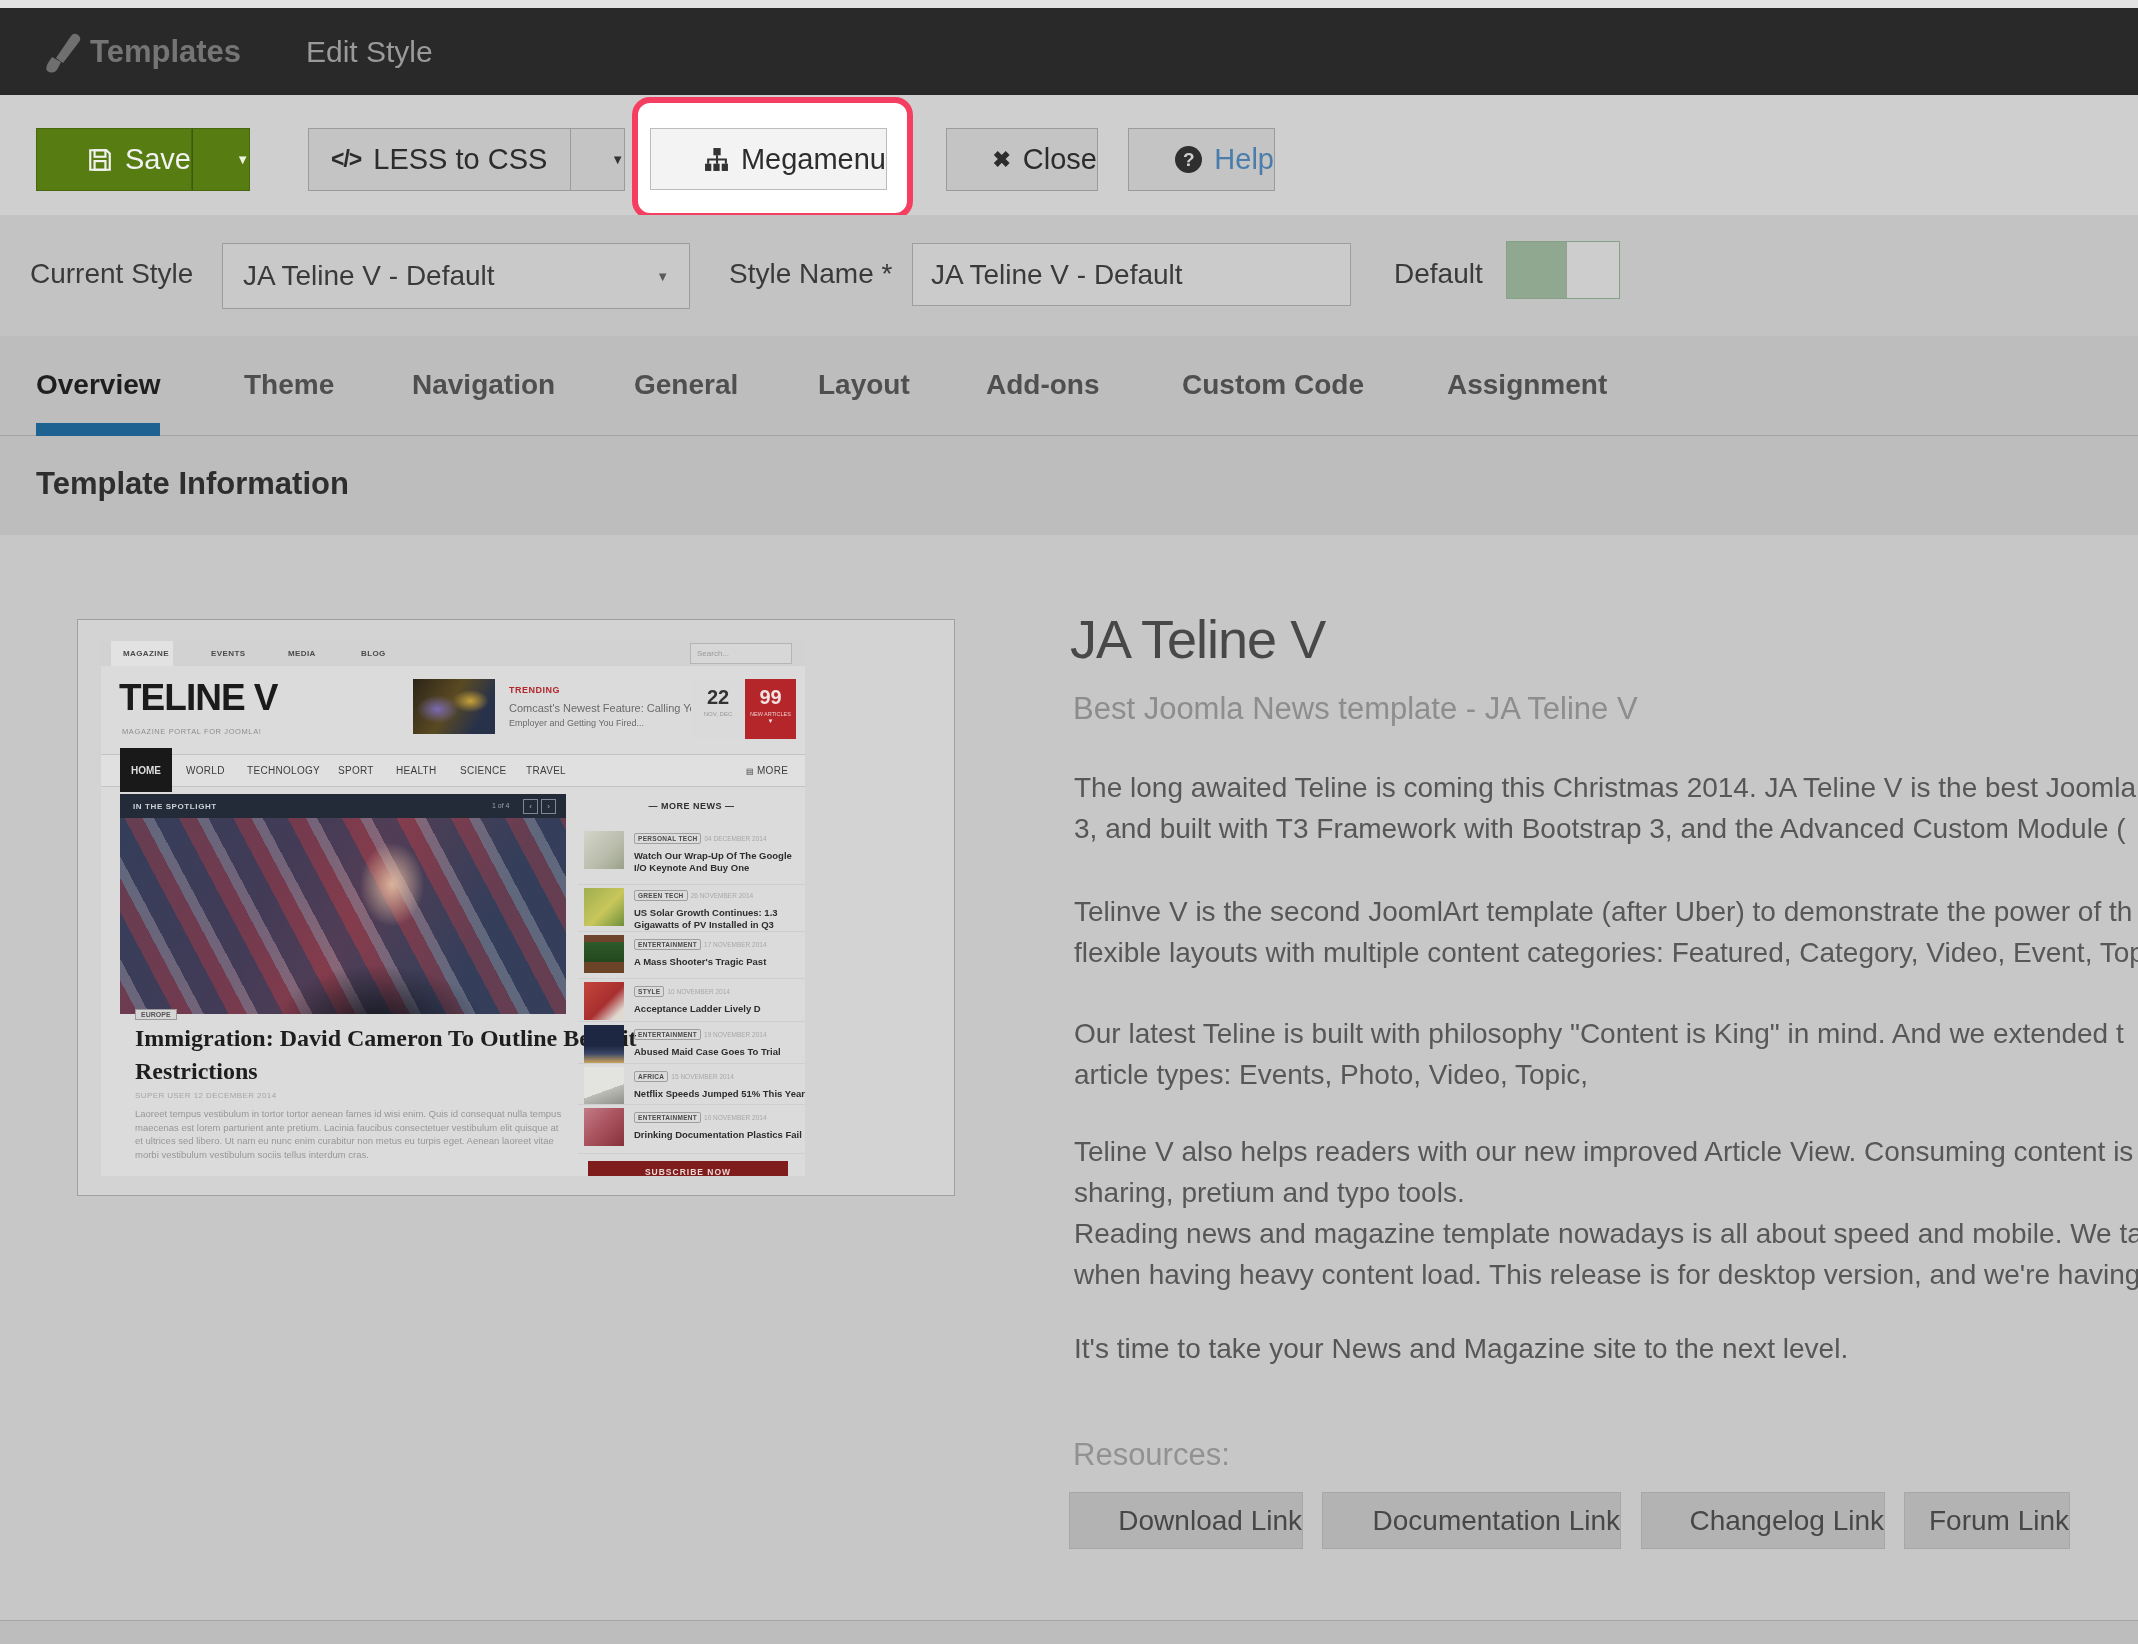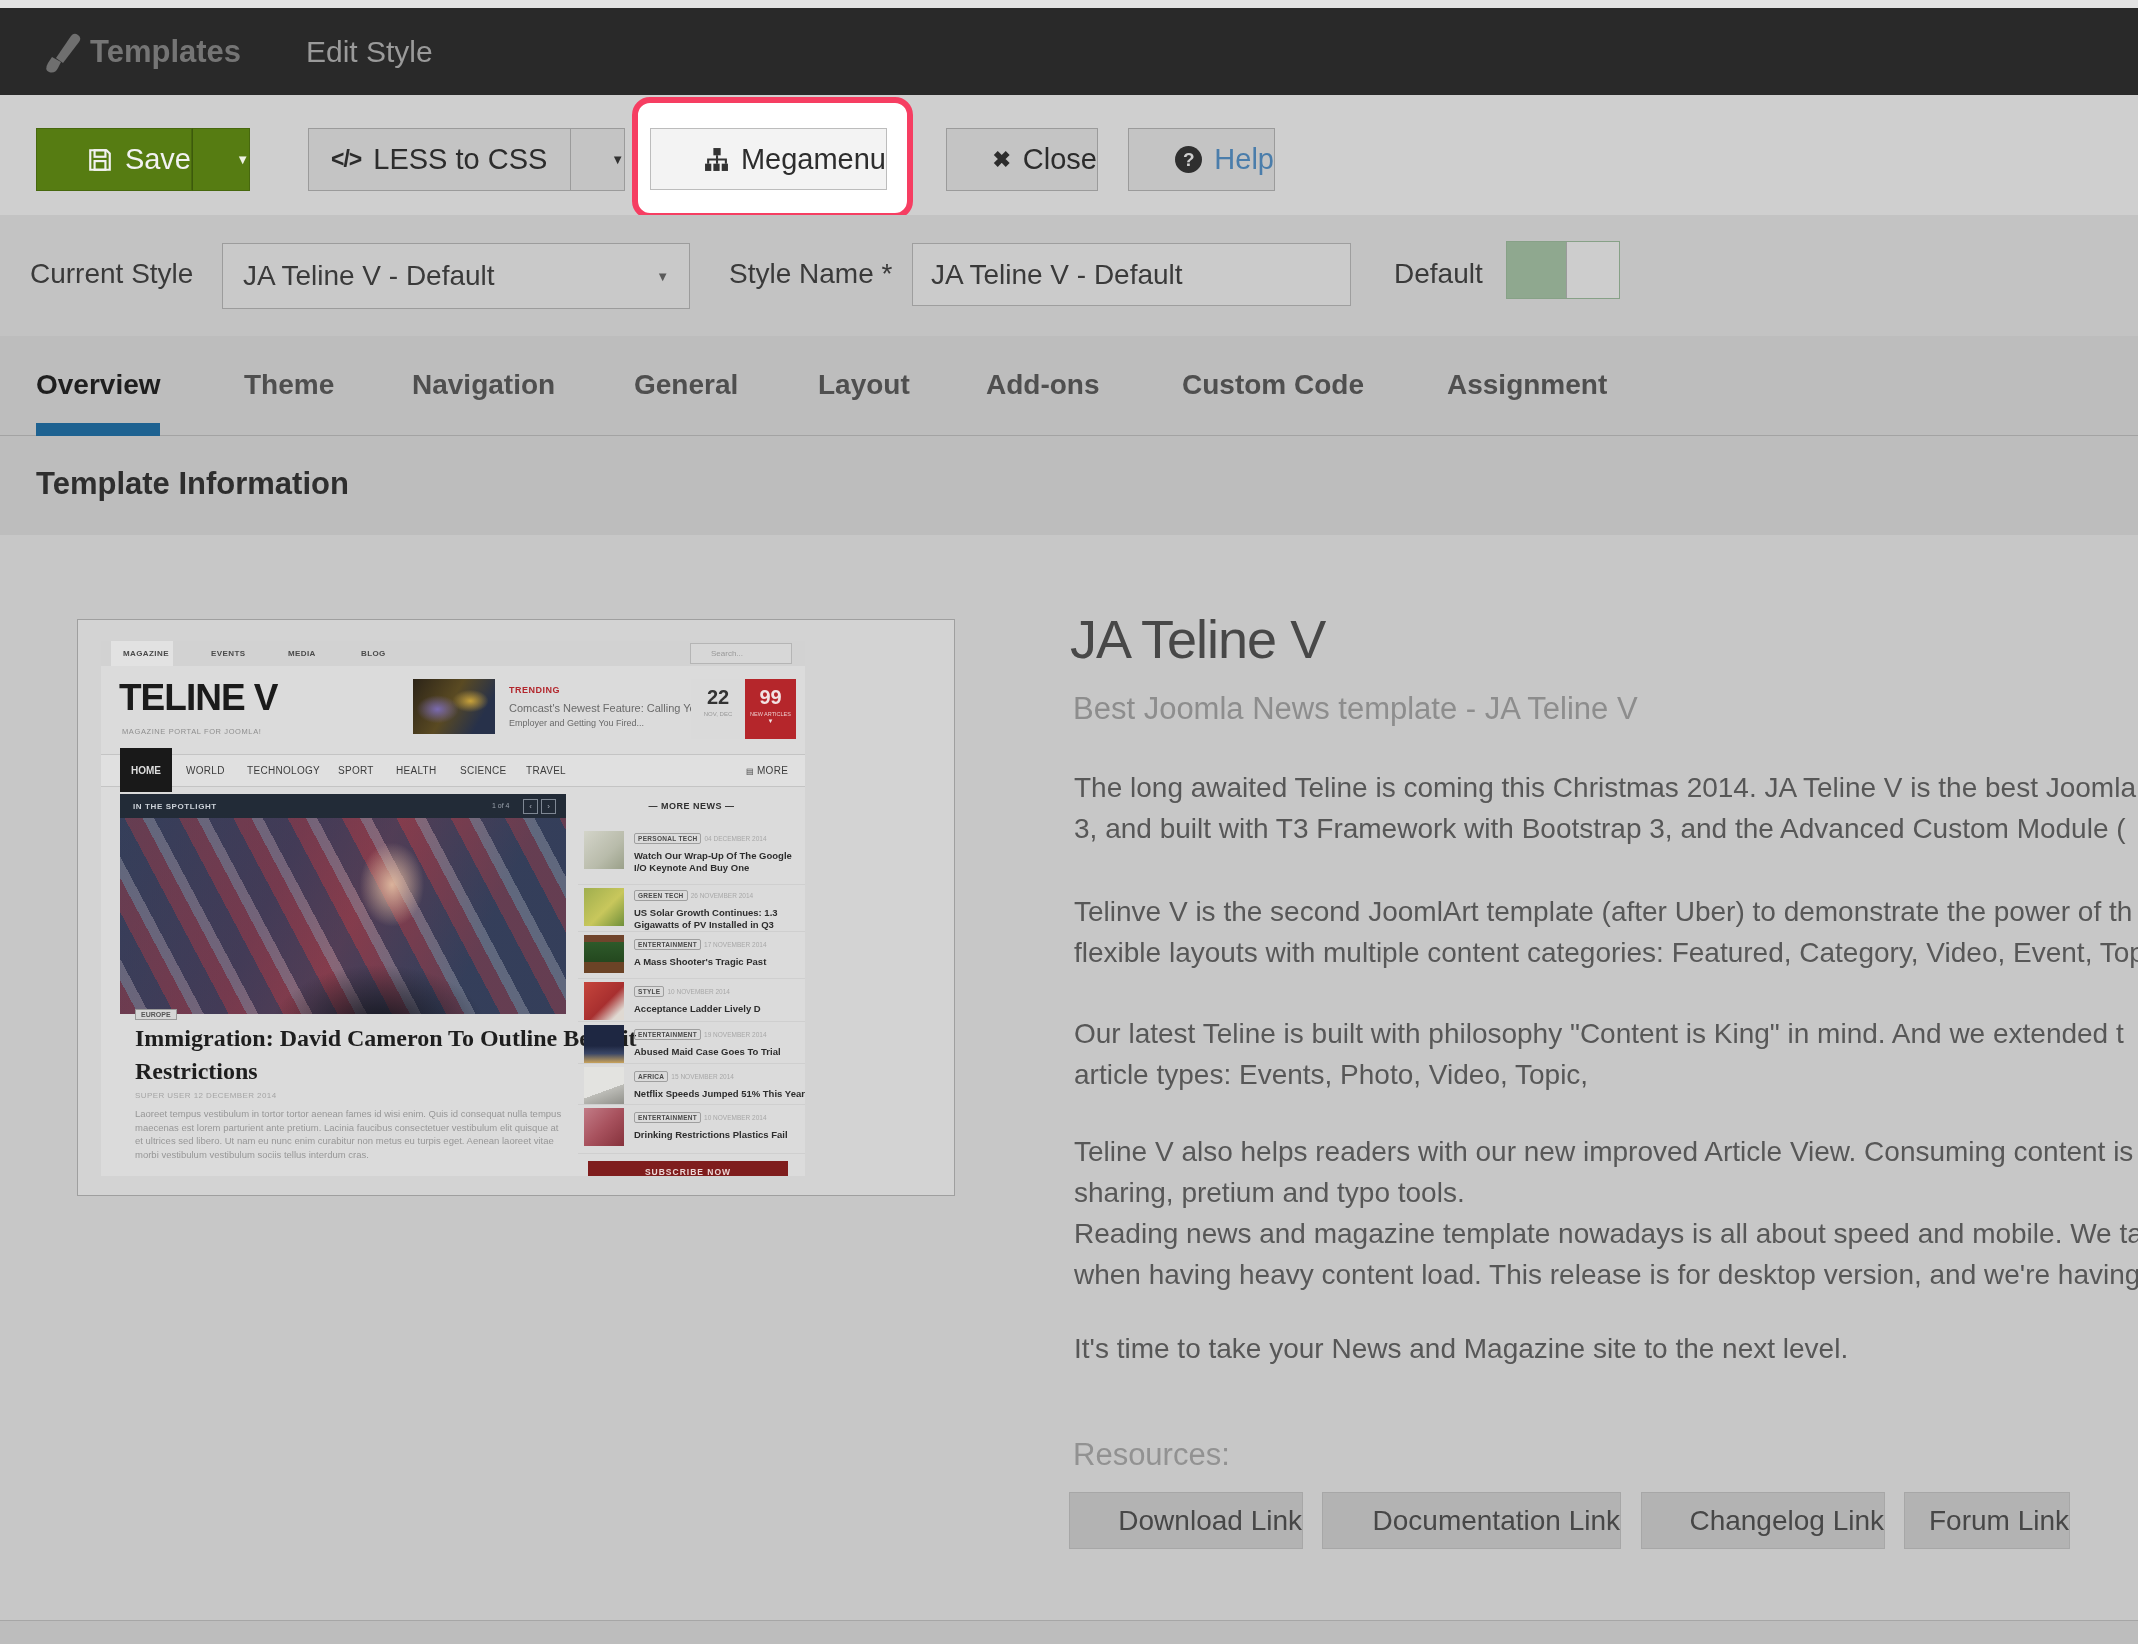--- a/index.html
+++ b/index.html
@@ -125,21 +125,21 @@
 
   <div class="abs" style="left:23px;top:21px;width:704px;height:535px;background:#dbdbdb;overflow:hidden">
 
     <div class="abs" style="left:0;top:0;width:704px;height:25px;background:#d2d2d2"></div>
     <div class="abs" style="left:10px;top:0;width:62px;height:25px;background:#e2e2e2"></div>
     <span class="site-nav-item" style="left:22px">MAGAZINE</span>
     <span class="site-nav-item" style="left:110px">EVENTS</span>
     <span class="site-nav-item" style="left:187px">MEDIA</span>
     <span class="site-nav-item" style="left:260px">BLOG</span>
     <div class="abs" style="left:589px;top:2px;width:102px;height:21px;box-sizing:border-box;background:#d7d7d7;border:1px solid #b5b5b5;
-                font-size:8px;color:#999;display:flex;align-items:center;padding-left:20px">
+                font-size:8px;color:#999;display:flex;align-items:center;padding-left:6px">
       <span>Search...</span>
     </div>
 
     <span class="abs" style="left:18px;top:36px;font-size:37px;font-weight:700;color:#1b1b1b;letter-spacing:-1px">TELINE V</span>
     <span class="abs" style="left:21px;top:86px;font-size:7.5px;color:#8e8e8e;letter-spacing:.6px">MAGAZINE PORTAL FOR JOOMLA!</span>
 
     <div class="abs" style="left:312px;top:38px;width:82px;height:55px;background:
                 radial-gradient(30px 20px at 30% 55%,#7a6ab0,transparent 70%),
                 radial-gradient(26px 16px at 70% 40%,#c9a23a,transparent 70%),
                 linear-gradient(120deg,#2c2418,#5a4a22 45%,#27314a 80%)"></div>
@@ -234,21 +234,21 @@
     <div class="news-thumb" style="left:483px;top:426px;background:linear-gradient(160deg,#e3e3e0 60%,#bdbdb8 60%,#8e8e88)"></div>
     <div class="news-text" style="top:426px">
       <span class="news-tag">AFRICA</span><span class="news-date">15 NOVEMBER 2014</span>
       <div class="news-title">Netflix Speeds Jumped 51% This Year</div>
     </div>
 
     <div class="news-div" style="top:463px"></div>
     <div class="news-thumb" style="left:483px;top:467px;background:linear-gradient(135deg,#c27b86,#a8525e 50%,#86323c)"></div>
     <div class="news-text" style="top:467px">
       <span class="news-tag">ENTERTAINMENT</span><span class="news-date">10 NOVEMBER 2014</span>
-      <div class="news-title">Drinking Restrictions Plastics Fail</div>
+      <div class="news-title">Drinking Documentation Plastics Fail</div>
     </div>
 
     <div class="news-div" style="top:512px"></div>
     <div class="abs" style="left:487px;top:520px;width:200px;height:21px;background:#7f1d1d;display:flex;align-items:center;justify-content:center">
       <span style="font-size:8.5px;font-weight:700;color:#eed7d7;letter-spacing:1px">SUBSCRIBE NOW</span>
     </div>
   </div>
 </div>
 
 <h1 class="abs" style="left:1070px;top:608px;margin:0;font-size:54px;font-weight:400;color:#484848;letter-spacing:-1px">JA Teline V</h1>

